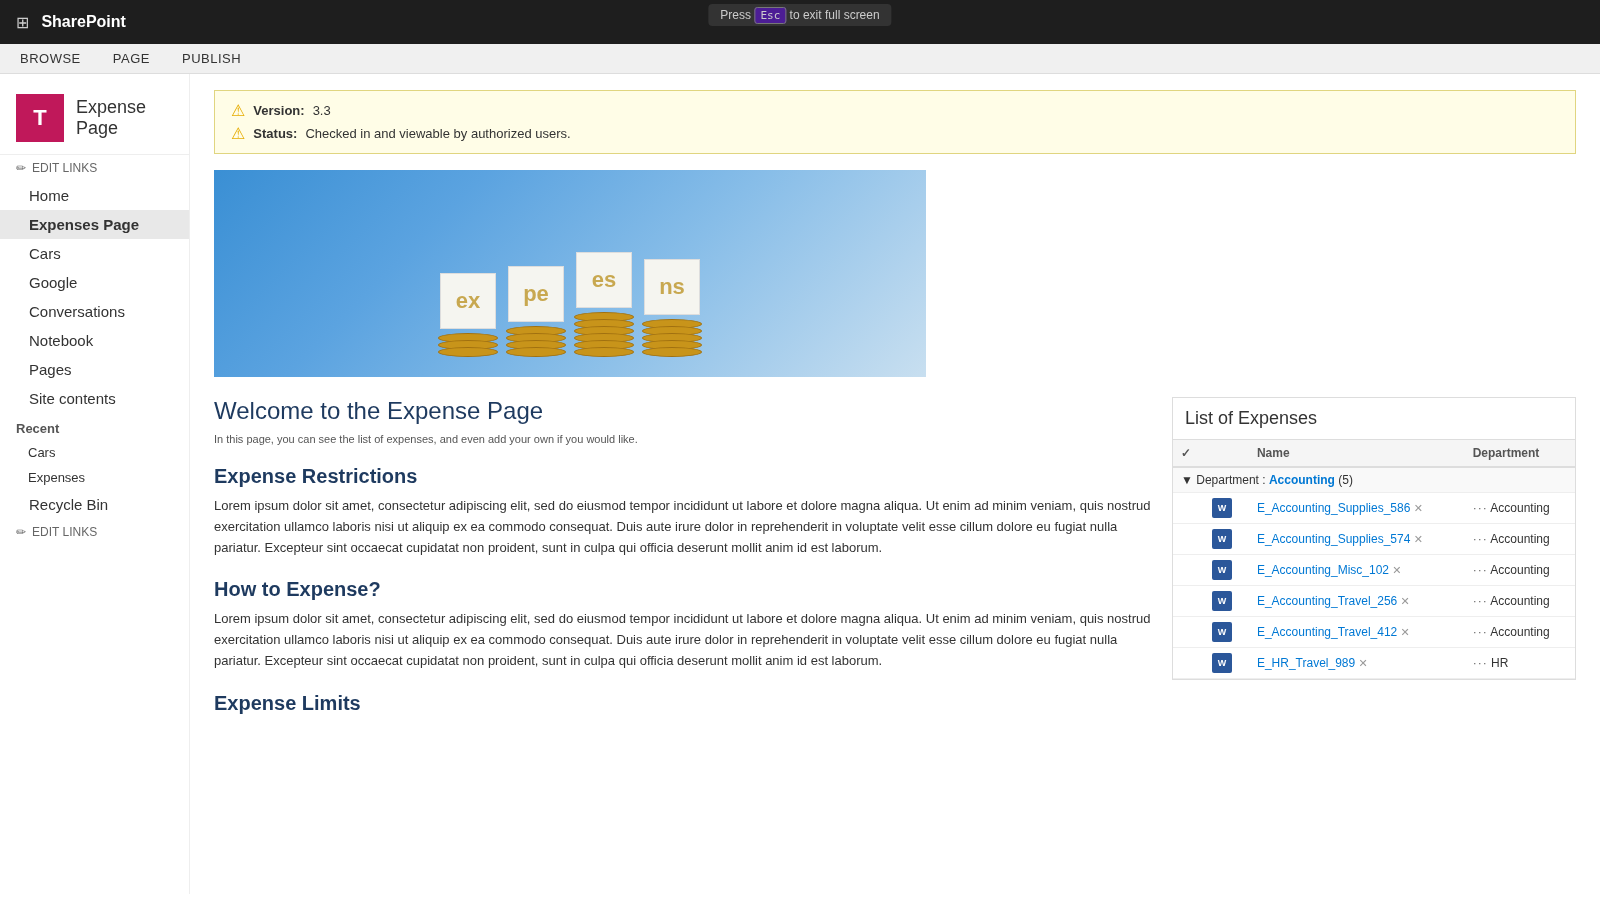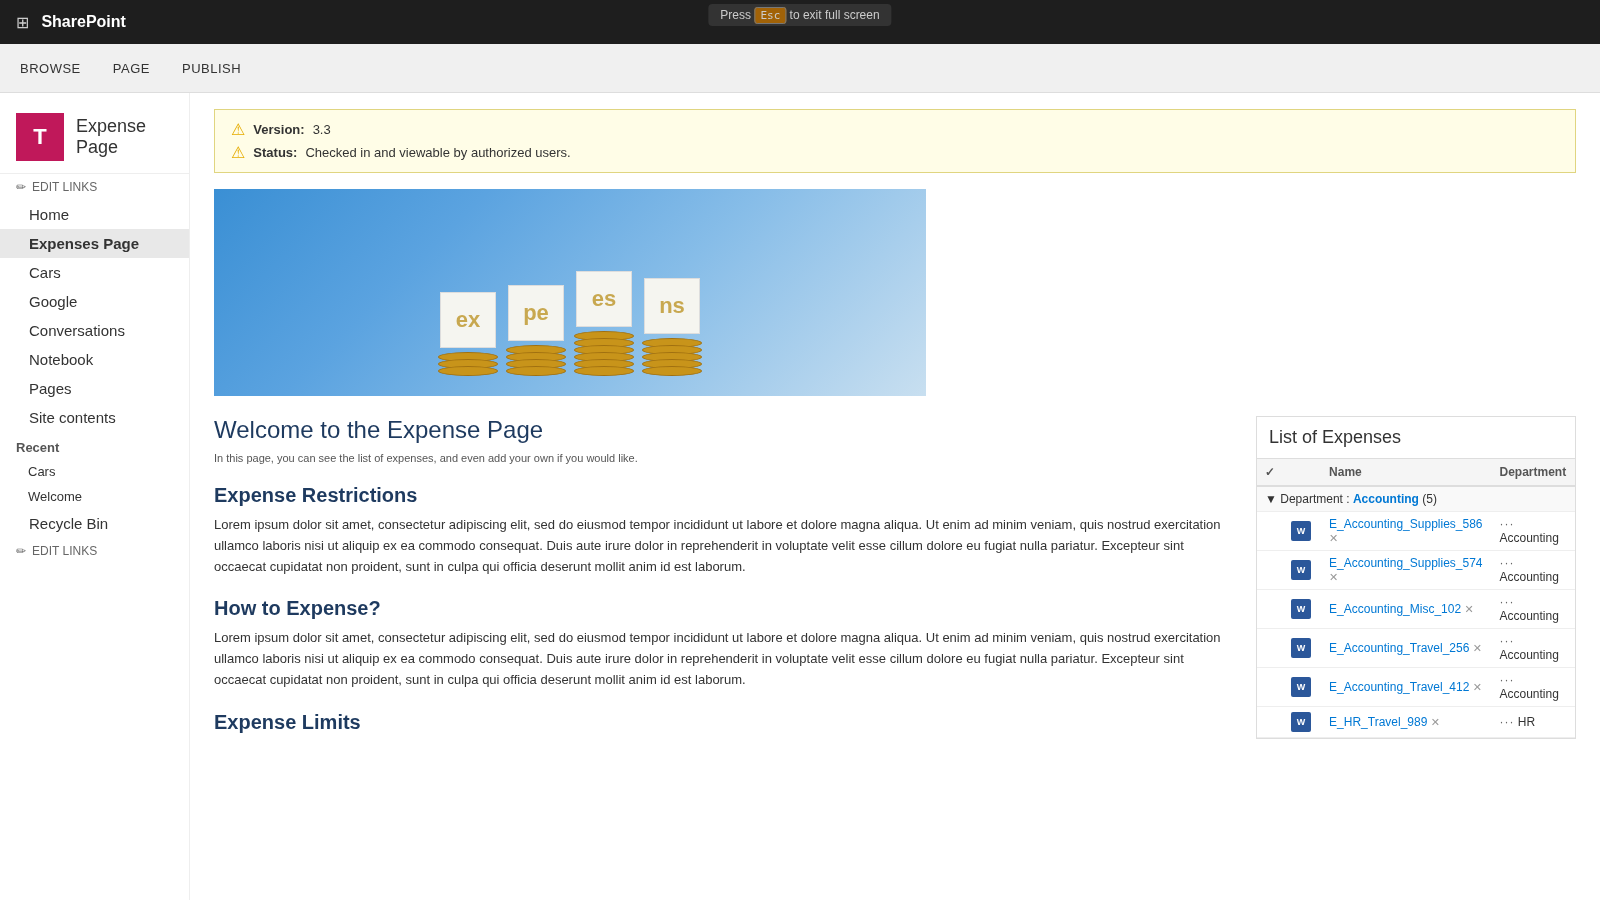--- a/index.html
+++ b/index.html
@@ -23,32 +23,32 @@
       left: 50%;
       transform: translateX(-50%);
       top: 4px;
       background: #333;
       color: #ccc;
       font-size: 12px;
       padding: 4px 12px;
       border-radius: 4px;
     }
     .fullscreen-notice kbd {
-      background: #a16207;
+      background: #4c1d95;
       border: 1px solid #777;
       padding: 1px 5px;
       border-radius: 3px;
       font-size: 11px;
     }
 
     
     .ribbon {
       background: #f0f0f0;
       border-bottom: 1px solid #ddd;
-      height: 49px;
+      height: 30px;
       display: flex;
       align-items: center;
       padding: 0 16px;
       gap: 24px;
     }
     .ribbon-item {
       font-size: 13px;
       color: #333;
       cursor: pointer;
       padding: 6px 4px;
@@ -291,21 +291,21 @@
     .content-split {
       display: flex;
       gap: 0;
       align-items: flex-start;
     }
     .left-content {
       flex: 1;
       padding-right: 20px;
     }
     .right-panel {
-      width: 320px;
+      width: 404px;
       padding-top: 0;
     }
   </style>
 </head>
 <body>
 
 <div class="topbar">
   <span class="topbar-grid-icon">⊞</span>
   <span class="topbar-title">SharePoint</span>
   <div class="fullscreen-notice">
@@ -339,21 +339,21 @@
     <a class="nav-item active">Expenses Page</a>
     <a class="nav-item">Cars</a>
     <a class="nav-item">Google</a>
     <a class="nav-item">Conversations</a>
     <a class="nav-item">Notebook</a>
     <a class="nav-item">Pages</a>
     <a class="nav-item">Site contents</a>
 
     <div class="nav-section-label">Recent</div>
     <a class="nav-sub-item">Cars</a>
-    <a class="nav-sub-item">Welcome</a>
+    <a class="nav-sub-item">Expenses</a>
 
     <a class="nav-item">Recycle Bin</a>
 
     <div class="edit-links-btn">
       <span>✏</span>
       <span>EDIT LINKS</span>
     </div>
   </div>
 
   <div class="content-area">

